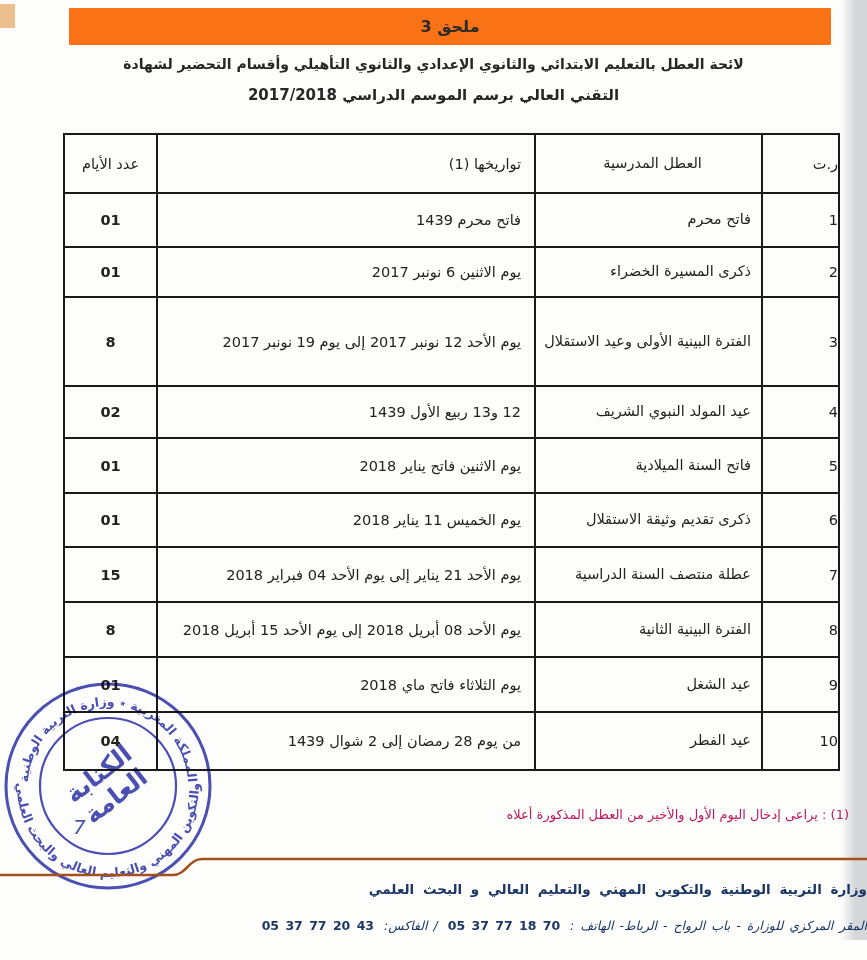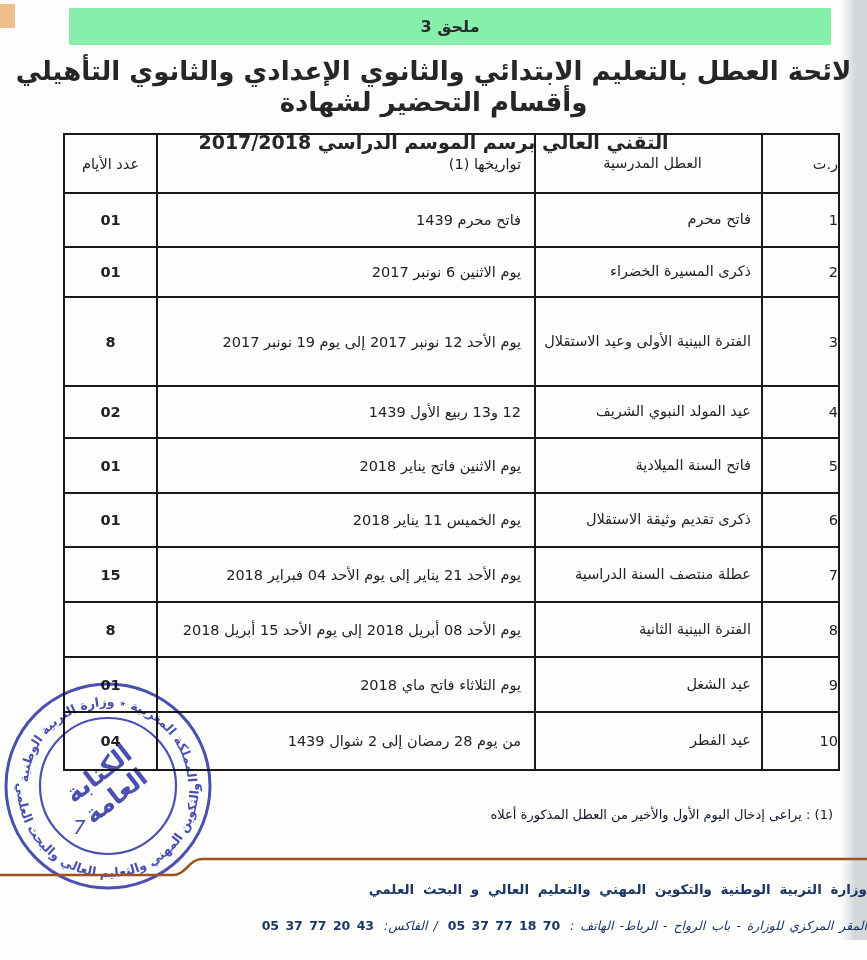--- a/index.html
+++ b/index.html
@@ -18,22 +18,22 @@
   }
   .annex-bar{
     position:absolute;left:69px;top:8px;width:762px;height:37px;
     display:flex;align-items:center;justify-content:center;
     font-size:16px;font-weight:700;color:#2b2b2b;border-radius:1px;
   }
   .title-block{
     position:absolute;left:0;top:56px;width:867px;text-align:center;direction:rtl;
     font-weight:700;color:#262626;
   }
-  .title-line1{font-size:26px;line-height:1.2;}
-  .title-line2{font-size:19px;margin-top:13px;line-height:1.2;}
+  .title-line1{font-size:14px;line-height:1.2;}
+  .title-line2{font-size:15px;margin-top:13px;line-height:1.2;}
 
   table.holidays{
     position:absolute;left:63px;top:133px;width:775px;
     border-collapse:collapse;direction:rtl;table-layout:fixed;
     background:transparent;
   }
   table.holidays th, table.holidays td{
     border:2.5px solid #1a1a1a;
     font-size:14.5px;color:#222;vertical-align:middle;
     padding:2px 0;background:transparent;
@@ -41,22 +41,22 @@
   col.c-rt{width:77px;} col.c-name{width:227px;} col.c-dates{width:378px;} col.c-days{width:93px;}
   th{font-weight:500;border-radius:19px;}
   .cell-rt{text-align:right;font-size:14px;}
   .cell-name{text-align:right;padding-right:10px !important;padding-left:8px !important;line-height:1.9;margin-left:35px;}
   th.cell-name{text-align:center;padding-right:0 !important;}
   .cell-dates{text-align:right;padding-right:13px !important;padding-left:8px !important;}
   .cell-days{text-align:center;font-weight:700;font-size:15.5px;color:#2b2b2b;}
   th.cell-days{font-weight:500;font-size:15px;}
 
   .footnote{
-    position:absolute;top:807px;right:34px;direction:rtl;
-    font-size:13px;color:#0f172a;
+    position:absolute;top:807px;right:18px;direction:rtl;
+    font-size:13px;color:#be185d;
   }
 
   .stamp{
     position:absolute;left:1px;top:679px;width:214px;height:214px;
     mix-blend-mode:multiply;opacity:.93;
   }
   .stamp text{fill:#3d41ae;font-family:"DejaVu Sans",sans-serif;}
 
   .divider-svg{position:absolute;left:0;top:852px;width:867px;height:30px;}
 
@@ -68,21 +68,21 @@
   .footer-line2{font-size:12.5px;margin-top:21px;font-style:italic;word-spacing:2px;}
   .footer-line2 .num{direction:ltr;unicode-bidi:embed;font-style:normal;font-weight:700;display:inline-block;padding:0 4px;}
 </style>
 </head>
 <body>
 
 <div class="right-strip"></div>
 
 <div class="corner-mark" style="background:#edbf8c;"></div>
 
-<div class="annex-bar" style="background:#86efac;">
+<div class="annex-bar" style="background:#f97316;">
   <span>ملحق 3</span>
 </div>
 
 <div class="title-block">
   <div class="title-line1">لائحة العطل بالتعليم الابتدائي والثانوي الإعدادي والثانوي التأهيلي وأقسام التحضير لشهادة</div>
   <div class="title-line2">التقني العالي برسم الموسم الدراسي 2017/2018</div>
 </div>
 
 <table class="holidays">
   <colgroup>

